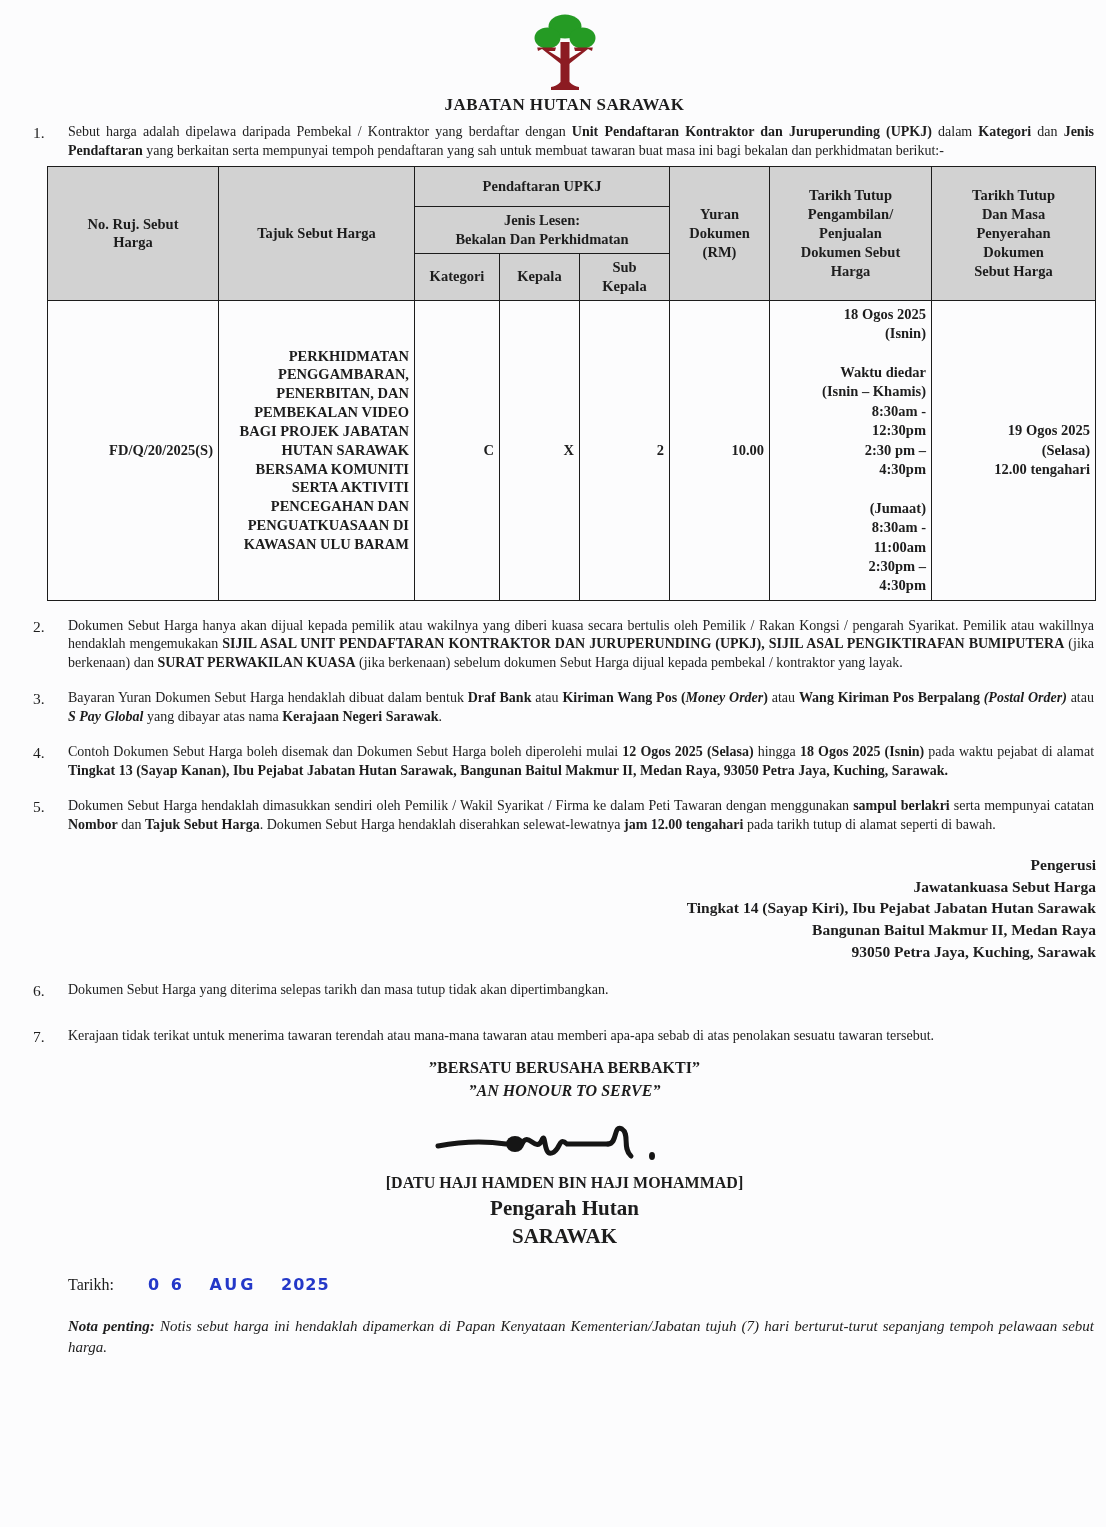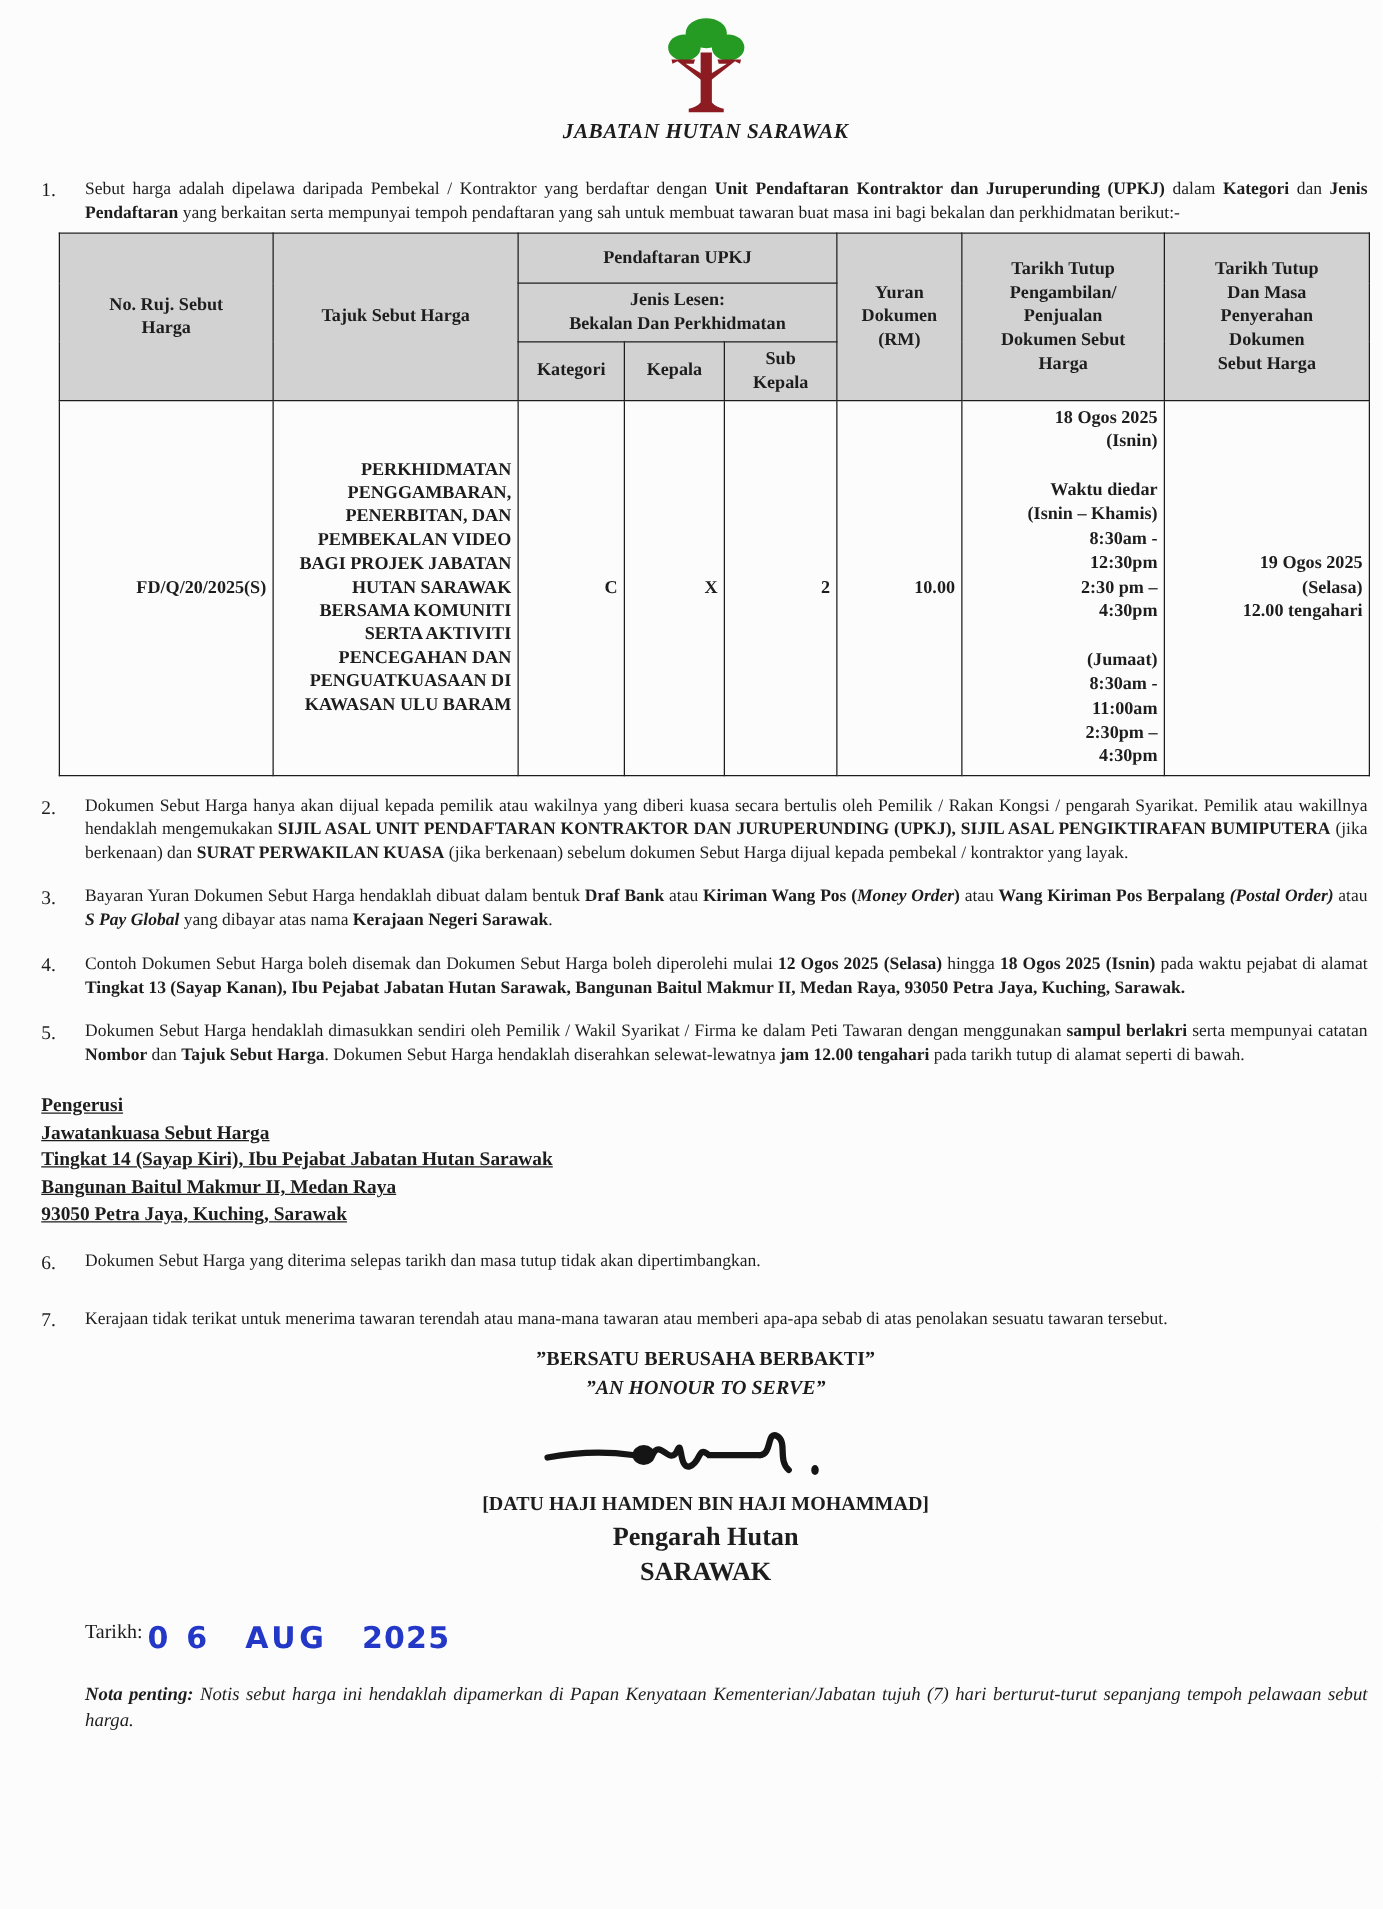--- a/index.html
+++ b/index.html
@@ -17,21 +17,21 @@
     color:var(--ink);
   }
   .page{
     position:relative;
     width:1106px;height:1527px;
     background:var(--paper);
     overflow:hidden;
     padding:14px 10px 0 33px;
   }
   
-  .doc-header{text-align:center;margin-bottom:28px;font-style:italic;}
+  .doc-header{text-align:center;margin-bottom:8px;}
   .logo{display:block;margin:0 auto 4px auto;}
   .title-line{font-weight:bold;font-size:17px;line-height:1.25;letter-spacing:.4px;}
   
   .item{display:flex;margin-bottom:17px;}
   .item .num{flex:0 0 35px;font-size:15.5px;padding-top:1px;}
   .item .txt{
     flex:1;font-size:14px;line-height:1.32;text-align:justify;
     padding-right:2px;
   }
   .b{font-weight:bold;}
@@ -51,39 +51,39 @@
   table.quote th{background:var(--table-header-bg);}
   table.quote td{background:transparent;text-align:right;}
   tr.hr1 th{height:40px;}
   tr.hr2 th{height:44px;}
   tr.hr3 th{height:42px;}
   td.cell-tarikh-jual,td.cell-tarikh-serah{line-height:1.34;}
   td.cell-tajuk{padding:10px 14px;}
   tr.body-row td{height:292px;}
   
   .address{
-    text-align:left;font-weight:bold;font-size:15.5px;line-height:1.4;
-    white-space:pre-line;margin:20px 0 18px 0;text-decoration:underline;
+    text-align:right;font-weight:bold;font-size:15.5px;line-height:1.4;
+    white-space:pre-line;margin:20px 0 18px 0;
   }
   .gap-lg{margin-bottom:27px;}
   
   .slogan{text-align:center;font-weight:bold;font-size:16px;line-height:1.45;}
   .slogan.en{font-style:italic;}
   
   .sig-wrap{text-align:center;margin:14px 0 2px 0;}
   .sig-name{font-weight:bold;font-size:16px;line-height:1.35;text-align:center;}
   .sig-role,.sig-region{font-weight:bold;font-size:21px;line-height:1.35;text-align:center;}
   
   .date-row{margin:26px 0 0 35px;display:flex;align-items:flex-start;}
   .date-label{font-size:16px;}
   .stamp{
     font-family:"DejaVu Sans","Liberation Sans",sans-serif;
     font-weight:bold;color:var(--stamp-blue);
-    font-size:24px;letter-spacing:3px;
-    margin-left:4px;margin-top:-1px;
+    font-size:16px;letter-spacing:3px;
+    margin-left:34px;margin-top:-1px;
   }
   .stamp span{margin-right:16px;}
   .stamp span:last-child{margin-right:0;letter-spacing:1px;}
   
   .nota{
     margin:22px 2px 0 35px;
     font-size:15px;line-height:1.4;text-align:justify;
   }
 </style>
 </head>

